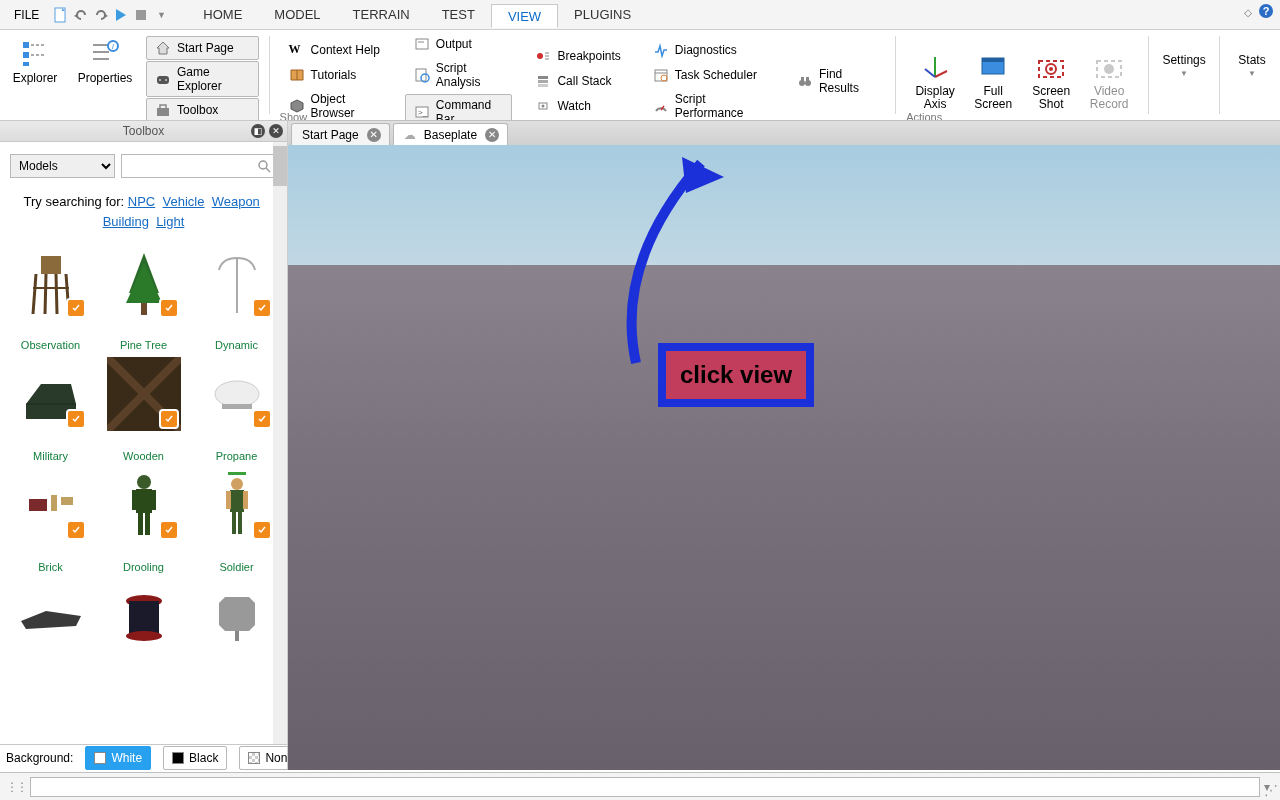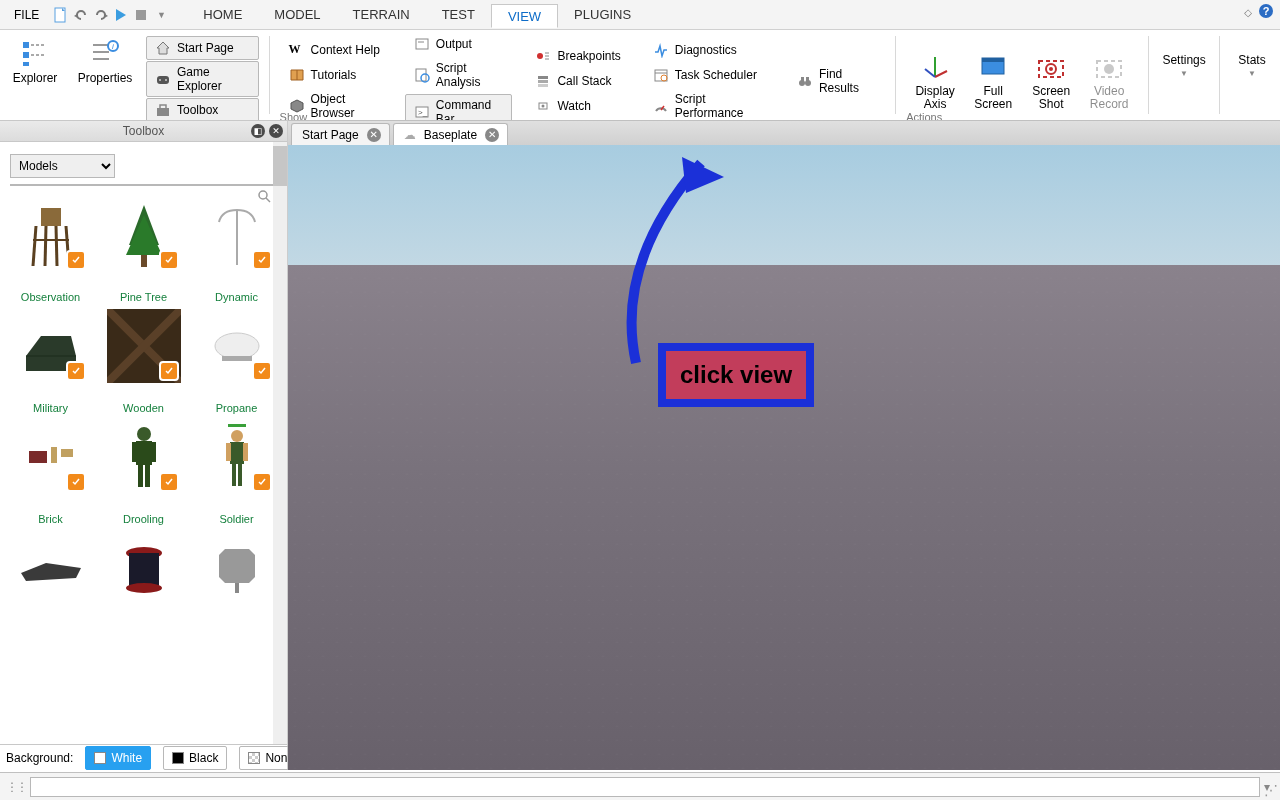--- a/index.html
+++ b/index.html
@@ -26,21 +26,21 @@
 .smbtn { display: flex; align-items: center; gap: 6px; padding: 3px 8px; font-size: 12px; border: 1px solid transparent; border-radius: 2px; }
 .smbtn.framed { background: #f0f0f0; border: 1px solid #b8b8b8; }
 .smbtn .ic { width: 16px; height: 16px; display: inline-block; }
 .vsep { width: 1px; background: #d8d8d8; height: 78px; margin: 0 4px; }
 
 
 .toolbox { position: absolute; left: 0; top: 120px; width: 288px; bottom: 30px; background: #fff; border-right: 1px solid #ccc; display: flex; flex-direction: column; }
 .tbx-header { background: linear-gradient(#eaeaea,#dcdcdc); border-top: 1px solid #c8c8c8; border-bottom: 1px solid #c8c8c8; height: 22px; display: flex; align-items: center; justify-content: center; position: relative; font-size: 12px; color: #555; }
 .tbx-header .hdricons { position: absolute; right: 4px; display: flex; gap: 4px; }
 .hdricon { width: 14px; height: 14px; border-radius: 50%; background: #4a4a4a; display: flex; align-items: center; justify-content: center; color: #fff; font-size: 9px; }
-.tbx-search { display: flex; gap: 6px; padding: 12px 10px 6px; flex-direction: column; }
+.tbx-search { display: flex; gap: 6px; padding: 12px 10px 6px; }
 .tbx-search select { width: 105px; height: 24px; border: 1px solid #b8b8b8; font-size: 12px; padding: 0 4px; }
 .tbx-search .sin { flex: 1; height: 24px; border: 1px solid #b8b8b8; position: relative; }
 .tbx-search .sin svg { position: absolute; right: 4px; top: 3px; }
 .tbx-try { padding: 8px 12px; text-align: center; font-size: 13px; line-height: 20px; }
 .tbx-try a { color: #166cc4; text-decoration: underline; }
 .tbx-grid { flex: 1; overflow: hidden; padding: 6px 4px; }
 .trow { display: flex; justify-content: space-around; margin-bottom: 6px; }
 .titem { width: 82px; display: flex; flex-direction: column; align-items: center; }
 .thumb { width: 74px; height: 74px; position: relative; display: flex; align-items: center; justify-content: center; }
 .badge { position: absolute; right: 2px; bottom: 2px; width: 20px; height: 20px; background: #f28a1a; border: 2px solid #fff; border-radius: 4px; display: flex; align-items: center; justify-content: center; }
@@ -342,20 +342,28 @@
   </div>
   <div class="tbx-search">
     <select><option>Models</option></select>
     <div class="sin">
         <svg width="16" height="16">
           <circle cx="7" cy="7" r="4" fill="none" stroke="#999" stroke-width="1.5"></circle>
           <line x1="10" y1="10" x2="14" y2="14" stroke="#999" stroke-width="1.5"></line>
         </svg>
       </div>
   </div>
+  <div class="tbx-try">
+    <span>Try searching for:</span>
+    <a>NPC</a>&nbsp;
+    <a>Vehicle</a>&nbsp;
+    <a>Weapon</a>&nbsp;
+    <a>Building</a>&nbsp;
+    <a>Light</a>
+  </div>
   <div class="tbx-grid">
     <div class="trow">
       <div class="titem">
           <div class="thumb">
             <svg width="60" height="70">
               <rect x="20" y="8" width="20" height="18" fill="#8a6a3a"></rect>
               <line x1="15" y1="26" x2="12" y2="66" stroke="#5a4020" stroke-width="3"></line>
               <line x1="45" y1="26" x2="48" y2="66" stroke="#5a4020" stroke-width="3"></line>
               <line x1="25" y1="26" x2="24" y2="66" stroke="#5a4020" stroke-width="3"></line>
               <line x1="35" y1="26" x2="36" y2="66" stroke="#5a4020" stroke-width="3"></line>

